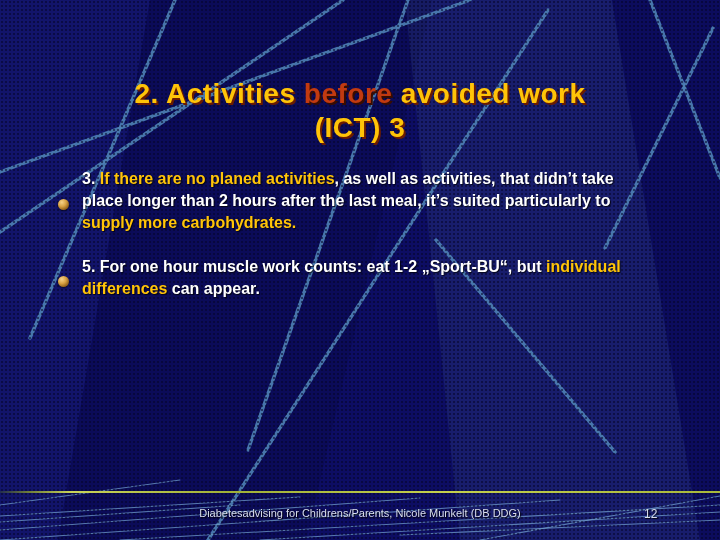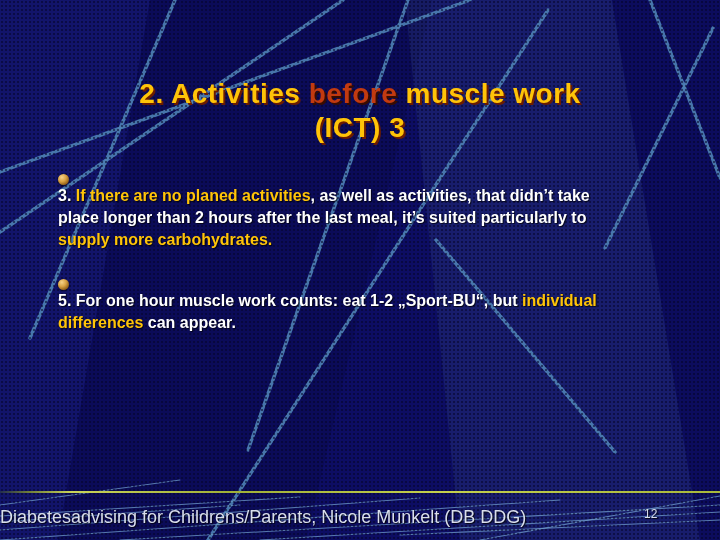--- a/index.html
+++ b/index.html
@@ -17,40 +17,40 @@
   .title{
     position:absolute;top:58px;left:0;width:720px;text-align:center;
     font-weight:700;font-size:28px;line-height:34px;letter-spacing:.5px;
   }
   .title .run-gold{color:var(--gold);text-shadow:2px 2px 0 #6B1C00;}
   .title .run-red{color:var(--red);text-shadow:2px 2px 0 #380C00;}
   .bullets{
     position:absolute;top:168px;left:58px;width:600px;
     display:flex;flex-direction:column;gap:22px;
   }
-  .bullet-item{display:flex;align-items:flex-start;flex-direction:column;}
+  .bullet-item{display:flex;align-items:center;}
   .bullet-sphere{
     flex:0 0 11px;width:11px;height:11px;border-radius:50%;margin:6px 13px 0 0;
     background:radial-gradient(circle at 35% 30%,#F5D289 0%,#D9A344 40%,#8F5E16 75%,#553305 100%);
     box-shadow:0 1px 2px rgba(0,0,0,.6);
   }
   .bullet-text{
     width:562px;font-size:16px;line-height:22px;font-weight:700;
   }
   .bullet-text span{text-shadow:1px 1px 1px rgba(0,0,0,.75);}
   .run-gold{color:var(--gold);}
   .run-red{color:var(--red);text-align:center;}
   .run-white{color:var(--white);}
   .divider{
     position:absolute;left:0;top:491px;width:720px;height:2px;
     background:linear-gradient(90deg,#232D50 0%,#6F7E3A 4%,#C9D45A 10%,#9FB038 32%,#C4D04E 62%,#A8B83C 100%);
   }
   .footer-text{
-    position:absolute;top:507px;left:0;width:720px;
-    font-size:18px;font-weight:400;color:#D9DEEC;
+    position:absolute;top:507px;left:0;width:720px;text-align:center;
+    font-size:11px;font-weight:400;color:#D9DEEC;
     text-shadow:1px 1px 1px rgba(0,0,0,.8);
   }
   .page-number{
     position:absolute;top:507px;left:644px;
     font-size:12px;font-weight:400;color:#D9DEEC;
     text-shadow:1px 1px 1px rgba(0,0,0,.8);
   }
 </style>
 </head>
 <body>
@@ -79,21 +79,21 @@
         <line x1="0" y1="505" x2="180" y2="480" stroke="#6F9CC8" stroke-width="1.1" stroke-opacity="0.75" stroke-linecap="round"></line>
         <line x1="400" y1="535" x2="720" y2="520" stroke="#6F9CC8" stroke-width="1.1" stroke-opacity="0.75" stroke-linecap="round"></line>
         <line x1="0" y1="522" x2="240" y2="505" stroke="#6F9CC8" stroke-width="1.1" stroke-opacity="0.75" stroke-linecap="round"></line>
         <line x1="480" y1="540" x2="720" y2="496" stroke="#6F9CC8" stroke-width="1.1" stroke-opacity="0.75" stroke-linecap="round"></line>
       </g>
   </svg>
 
   <div class="dots"></div>
 
   <h1 class="title">
-      <div><span class="run-gold">2. Activities </span><span class="run-red">before</span><span class="run-gold"> muscle work</span></div>
+      <div><span class="run-gold">2. Activities </span><span class="run-red">before</span><span class="run-gold"> avoided work</span></div>
       <div><span class="run-gold">(ICT) 3</span></div>
     </h1>
 
   <div class="bullets">
       <div class="bullet-item">
         <span class="bullet-sphere"></span>
         <div class="bullet-text"><span class="run-white">3. </span><span class="run-gold">If there are no planed activities</span><span class="run-white">, as well as activities, that didn’t take place longer than 2 hours after the last meal, it’s suited particularly to </span><span class="run-gold">supply more carbohydrates.</span></div>
       </div>
       <div class="bullet-item">
         <span class="bullet-sphere"></span>

